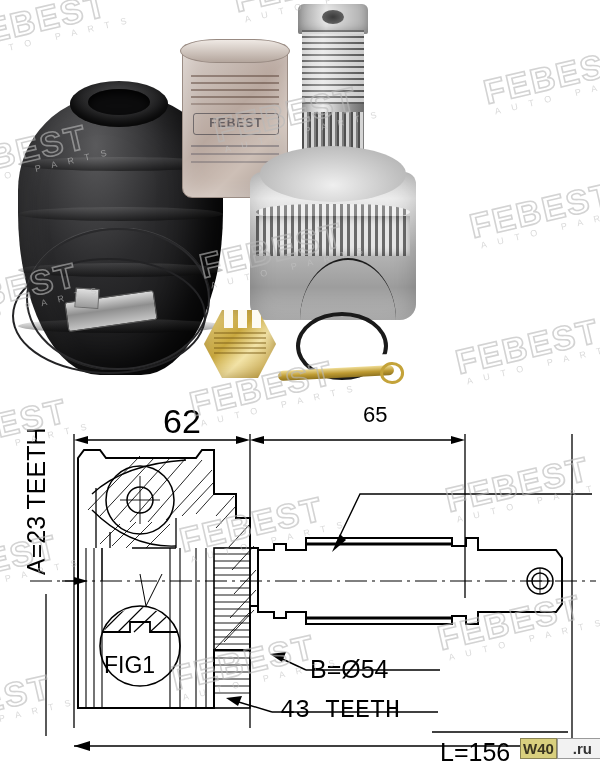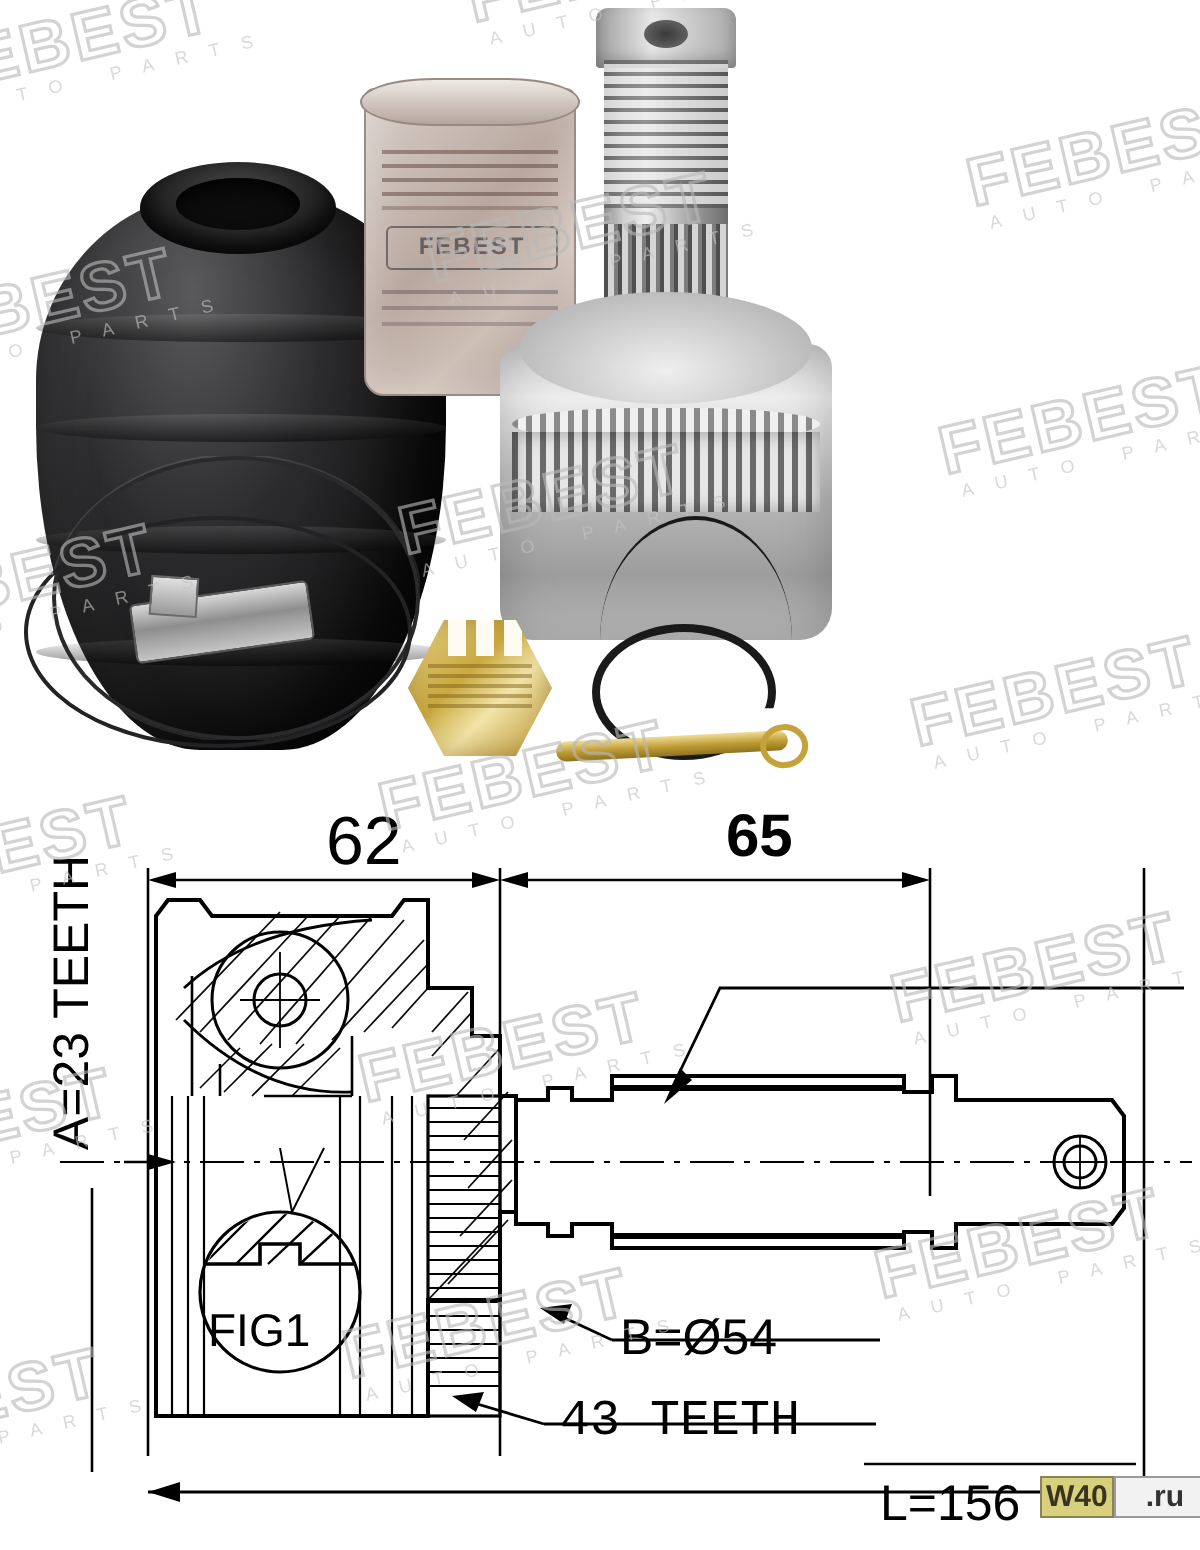--- a/index.html
+++ b/index.html
@@ -103,21 +103,21 @@
   .cotter{position:absolute;left:278px;top:368px;width:116px;height:10px;
         background:linear-gradient(180deg,#f0dd96,#bd9a32 55%,#8f7320);border-radius:5px;transform:rotate(-3deg);}
   .cotter:after{content:"";position:absolute;right:-10px;top:-3px;width:18px;height:16px;
         border:3px solid #c4a33a;border-radius:50%;background:transparent;}
 
   
   .tech{position:absolute;left:0;top:398px;width:600px;height:377px;z-index:10;}
   .tech svg{display:block;}
   .lbl{position:absolute;font-family:"Liberation Sans",sans-serif;color:#000;font-weight:400;}
   .lbl-62{left:163px;top:402px;font-size:34px;}
-  .lbl-65{left:363px;top:402px;font-size:30px;font-weight:bold;}
+  .lbl-65{left:363px;top:402px;font-size:22px;}
   .lbl-c{left:395px;top:478px;font-size:25px;white-space:nowrap;}
   .lbl-b{left:310px;top:655px;font-size:25px;white-space:nowrap;}
   .lbl-43{left:280px;top:696px;font-size:25px;white-space:nowrap;font-family:Liberation Mono, monospace;}
   .lbl-l{left:440px;top:738px;font-size:25px;white-space:nowrap;text-align:center;}
   .lbl-fig{left:104px;top:652px;font-size:23px;}
   .lbl-a{left:22px;top:575px;font-size:25px;white-space:nowrap;
         transform:rotate(-90deg);transform-origin:left top;}
 
   .badge{position:absolute;left:520px;top:740px;z-index:40;
         font-size:15px;font-weight:700;letter-spacing:0;}

